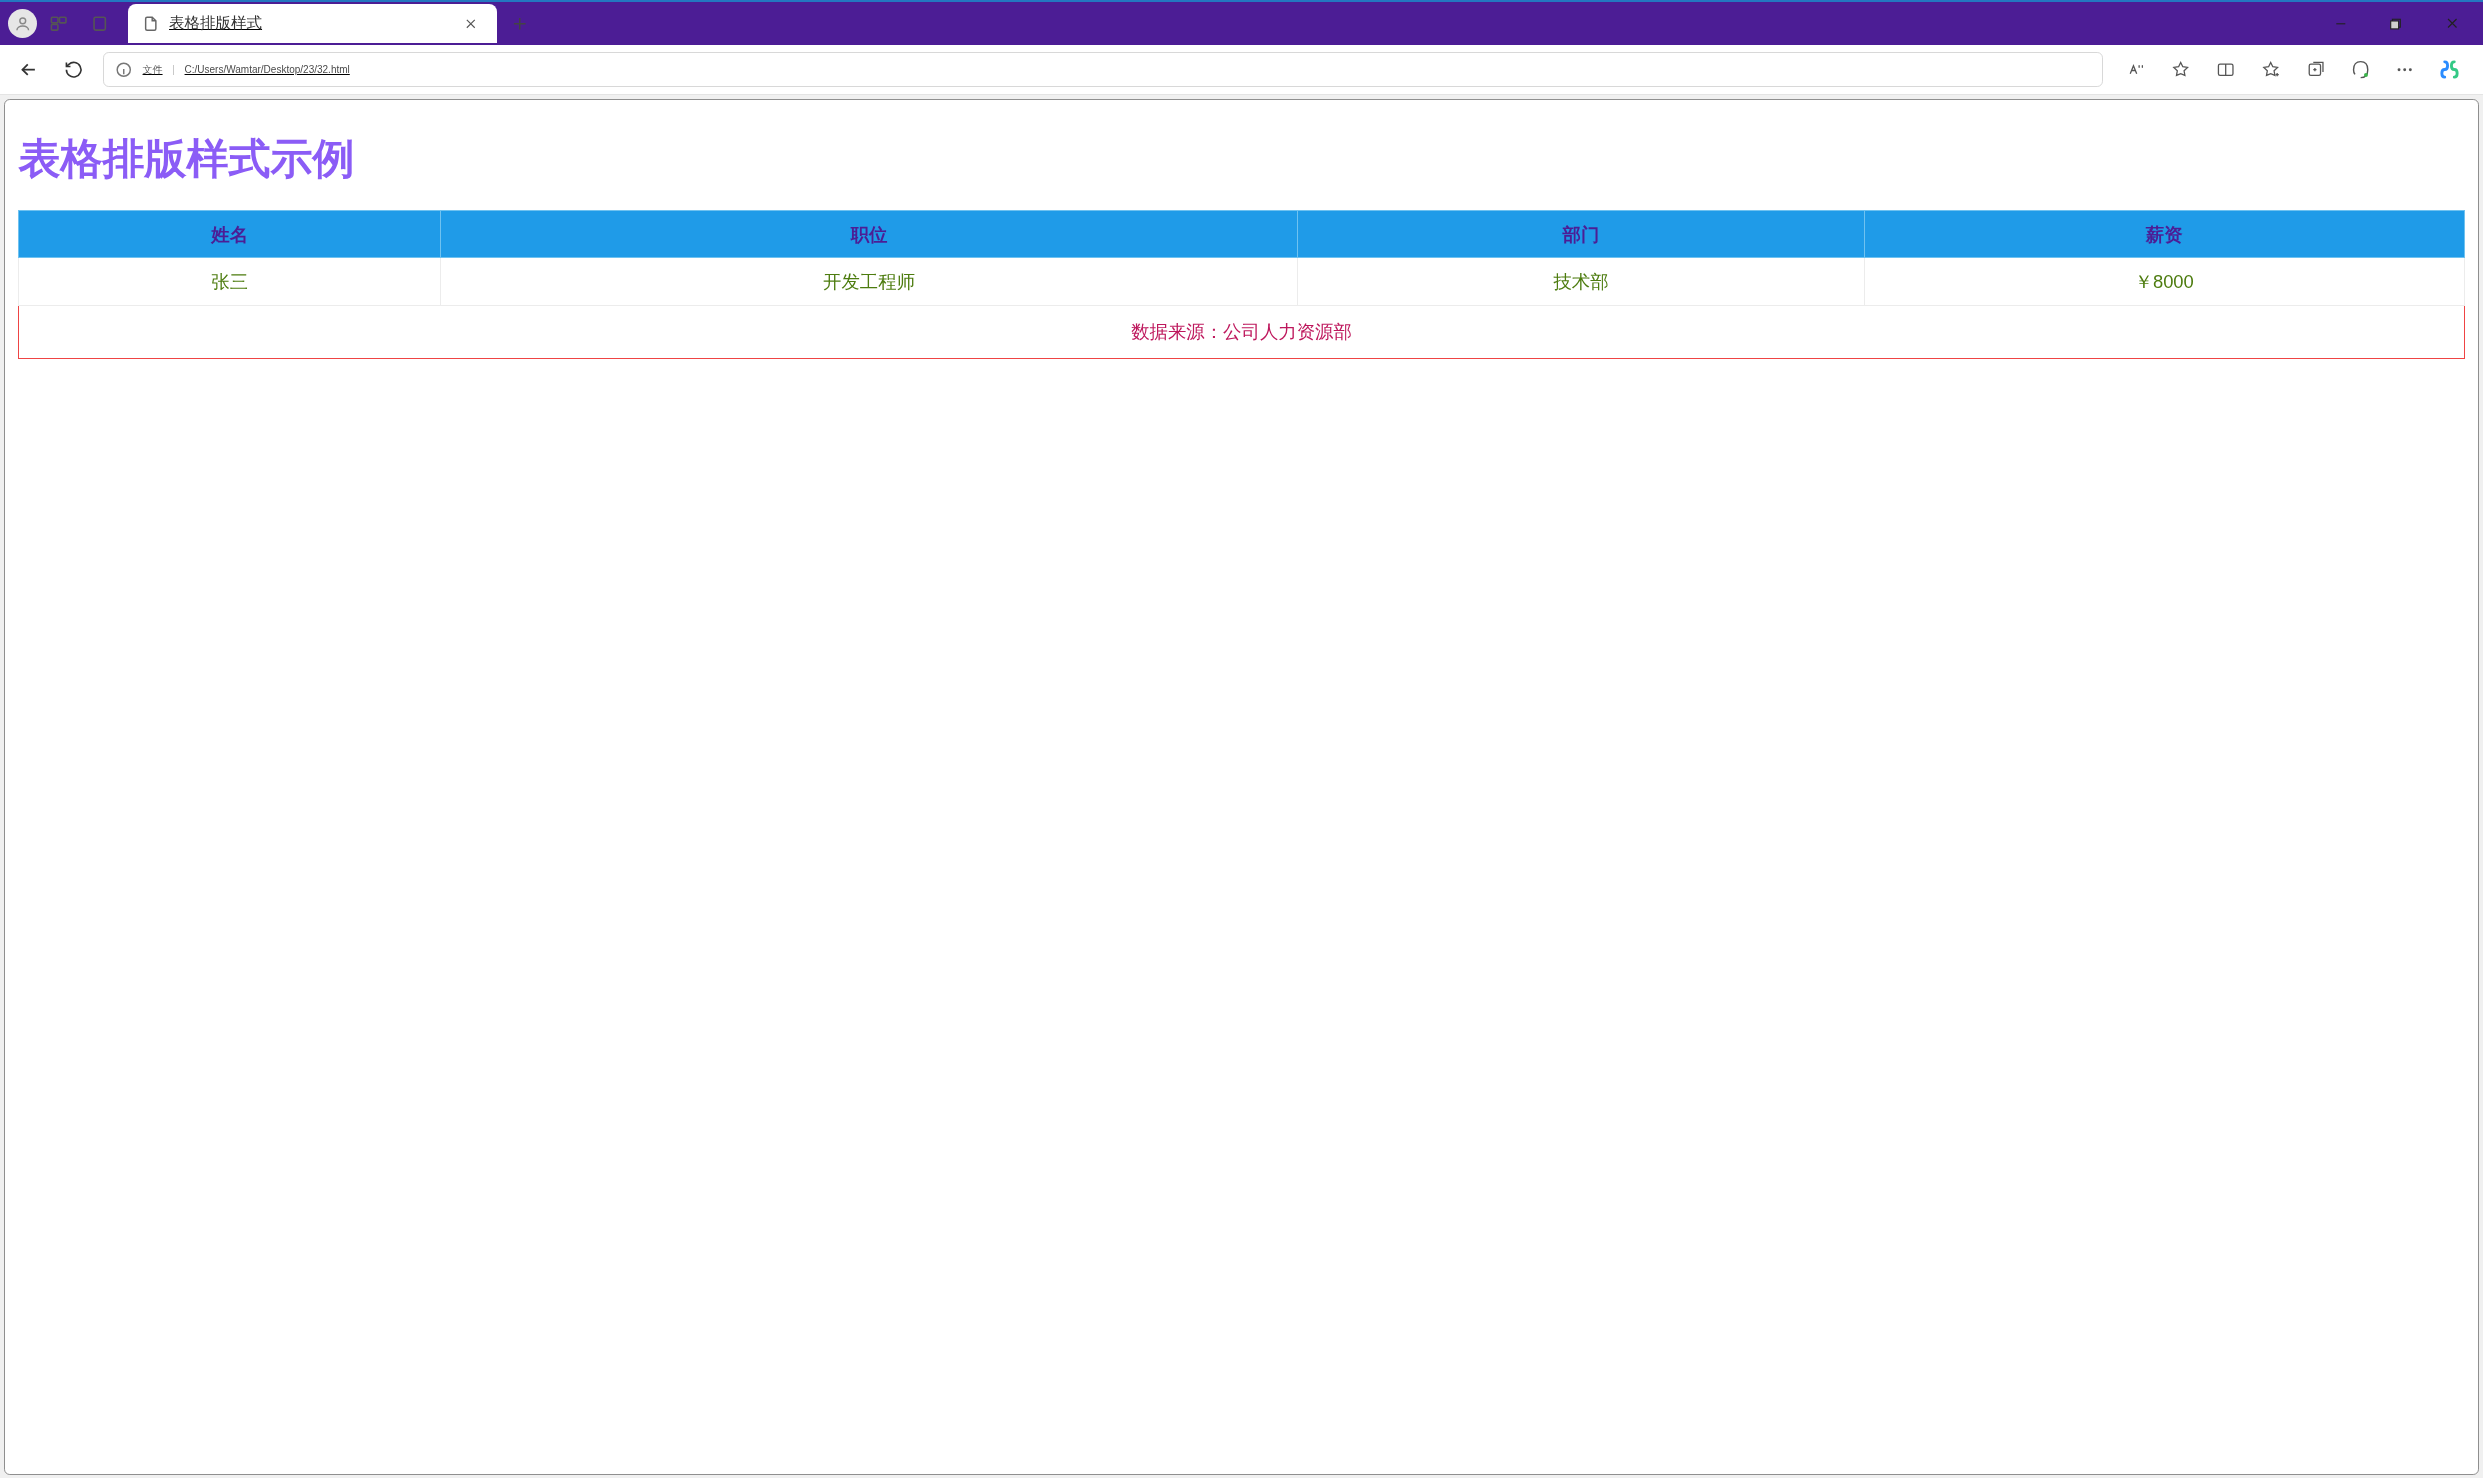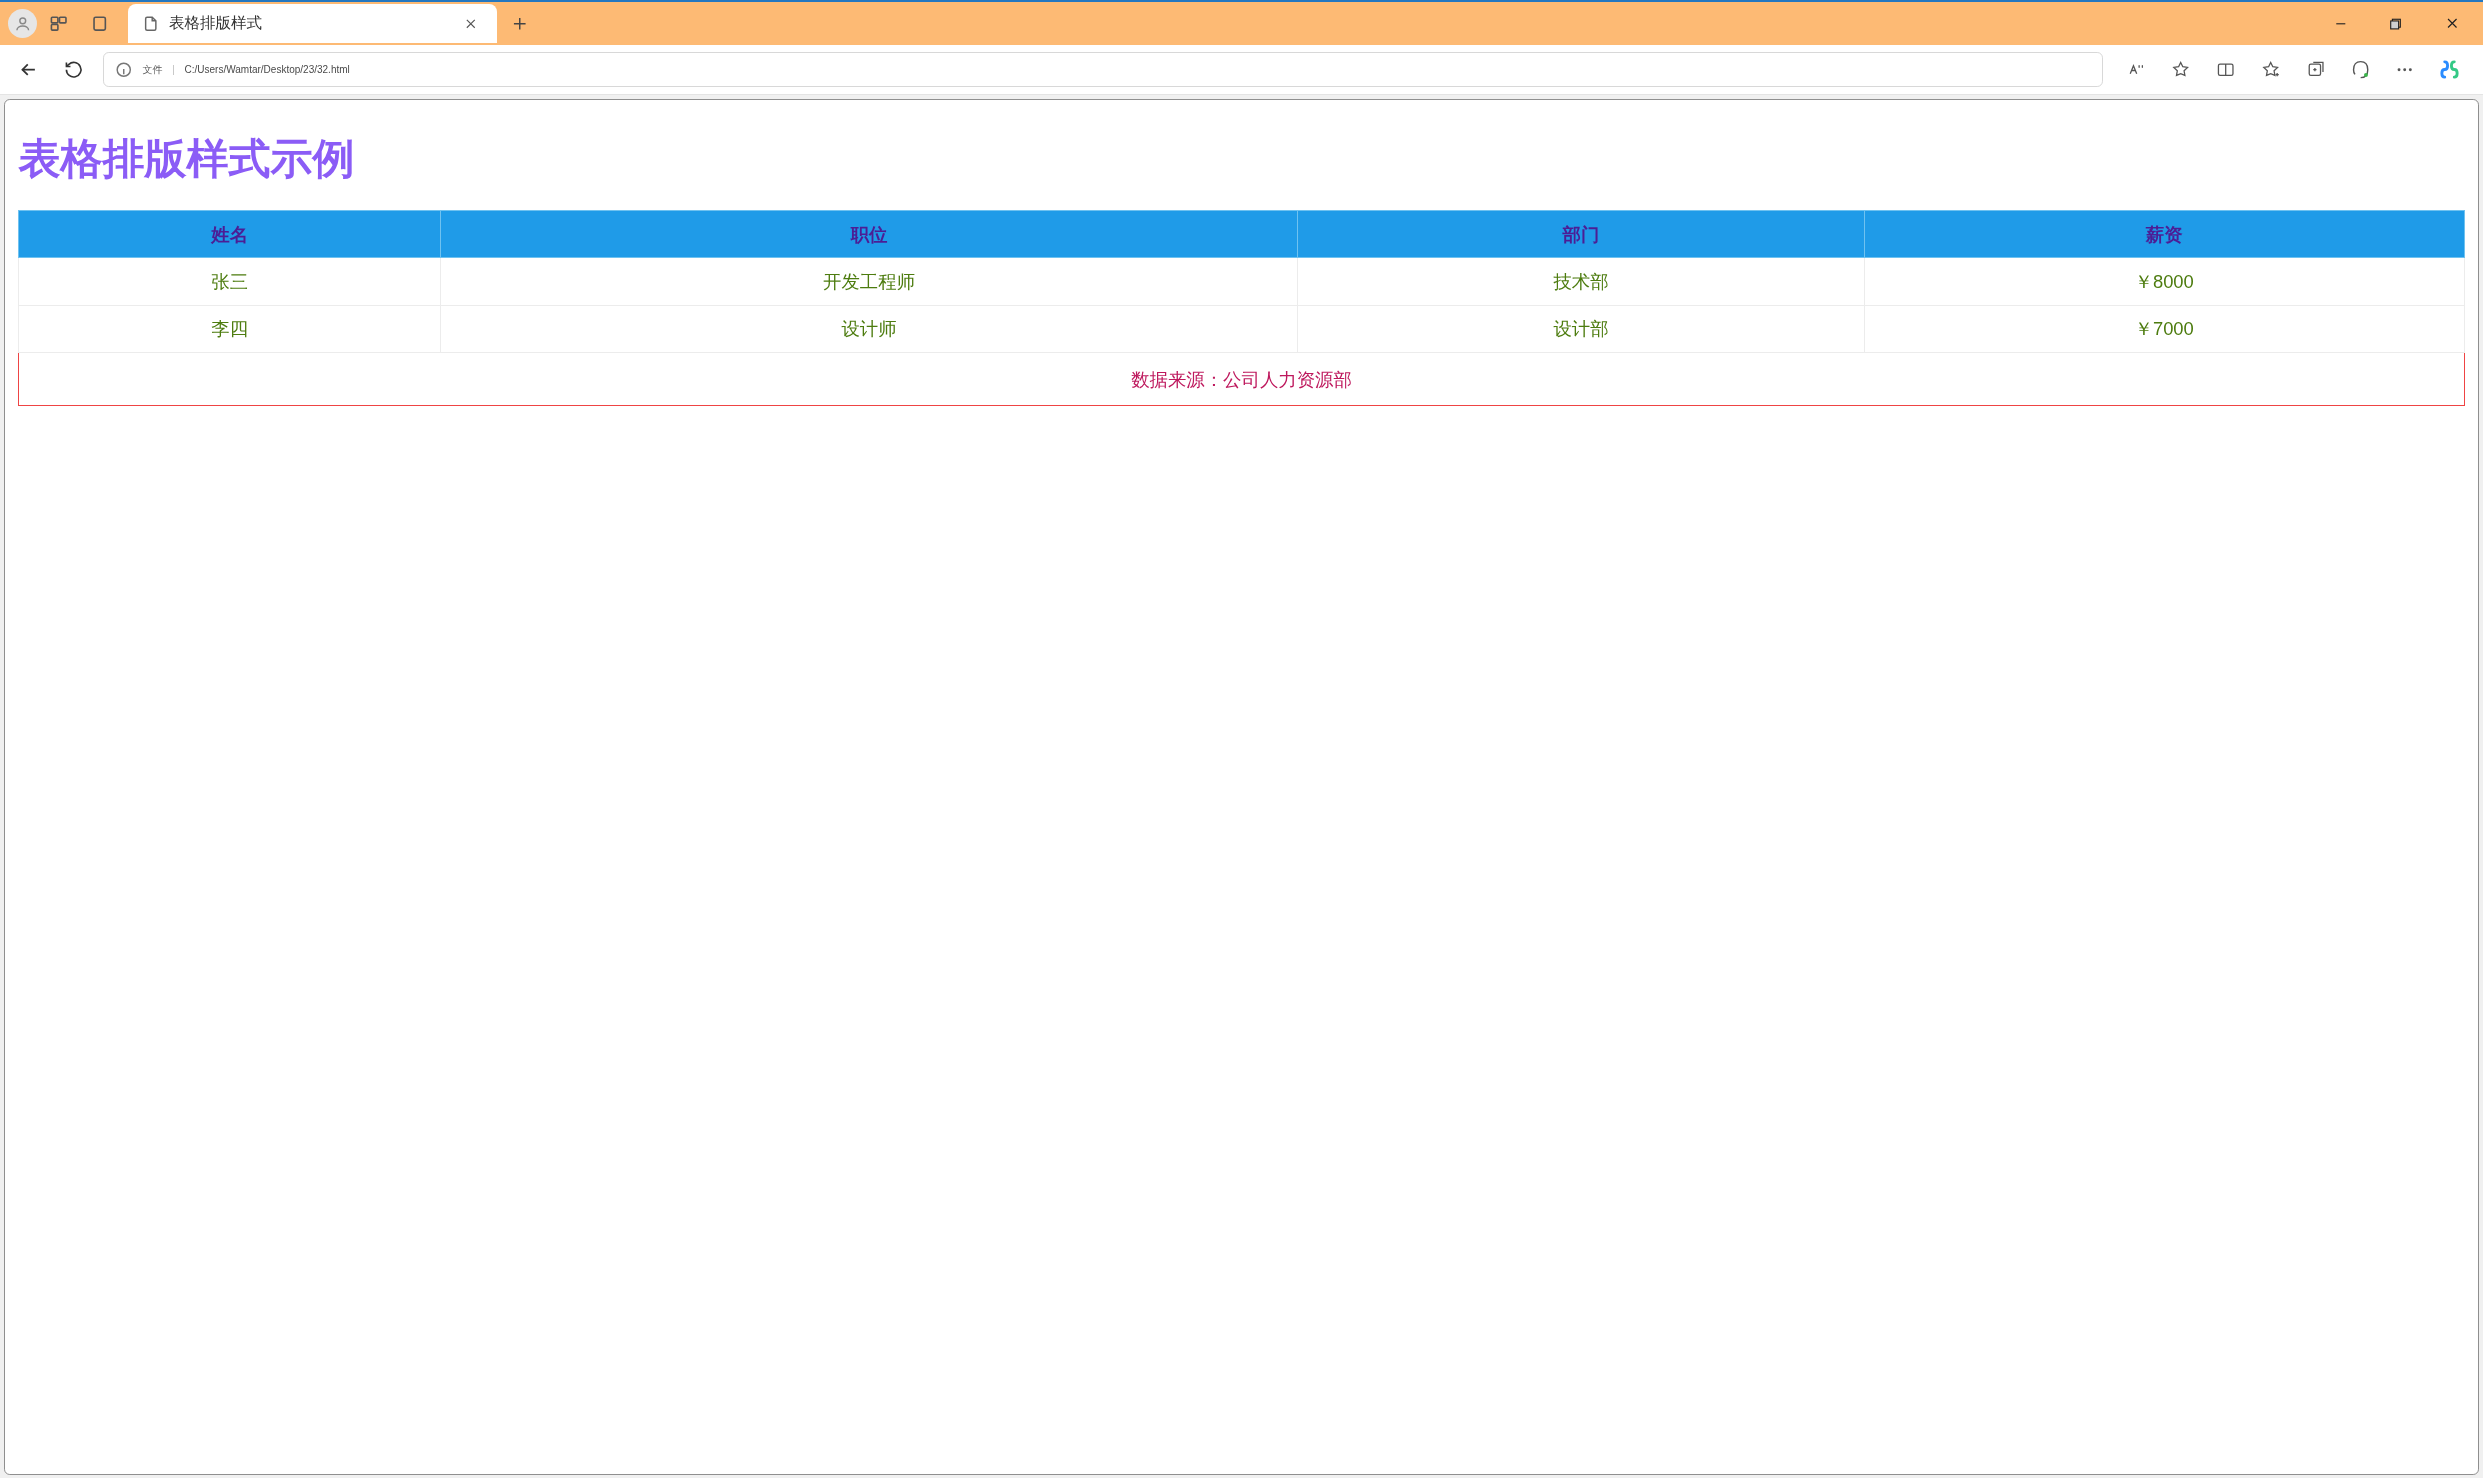--- a/index.html
+++ b/index.html
@@ -6,22 +6,23 @@
     body {
       font-family: "Microsoft YaHei", "Segoe UI", Arial, sans-serif;
       background: #f0f0f0;
       width: 2483px;
       height: 1479px;
       overflow: hidden;
     }
 
     
     .browser-chrome {
-      background: #fdba74;
+      background: #4c1d95;
       border-top: 2.9px solid #2477c0;
+      text-decoration: underline;
     }
     .tab-strip {
       display: flex;
       align-items: center;
       height: 43px;
       padding-left: 7.8px;
       gap: 3.9px;
     }
     .chrome-btn {
       width: 37px;
@@ -318,26 +319,20 @@
         <th>薪资</th>
       </tr>
     </thead>
     <tbody>
       <tr>
         <td>张三</td>
         <td>开发工程师</td>
         <td>技术部</td>
         <td>￥8000</td>
       </tr>
-      <tr>
-        <td>李四</td>
-        <td>设计师</td>
-        <td>设计部</td>
-        <td>￥7000</td>
-      </tr>
     </tbody>
     <tfoot>
       <tr>
         <td colspan="4">数据来源：公司人力资源部</td>
       </tr>
     </tfoot>
   </table>
 </div>
 
 

